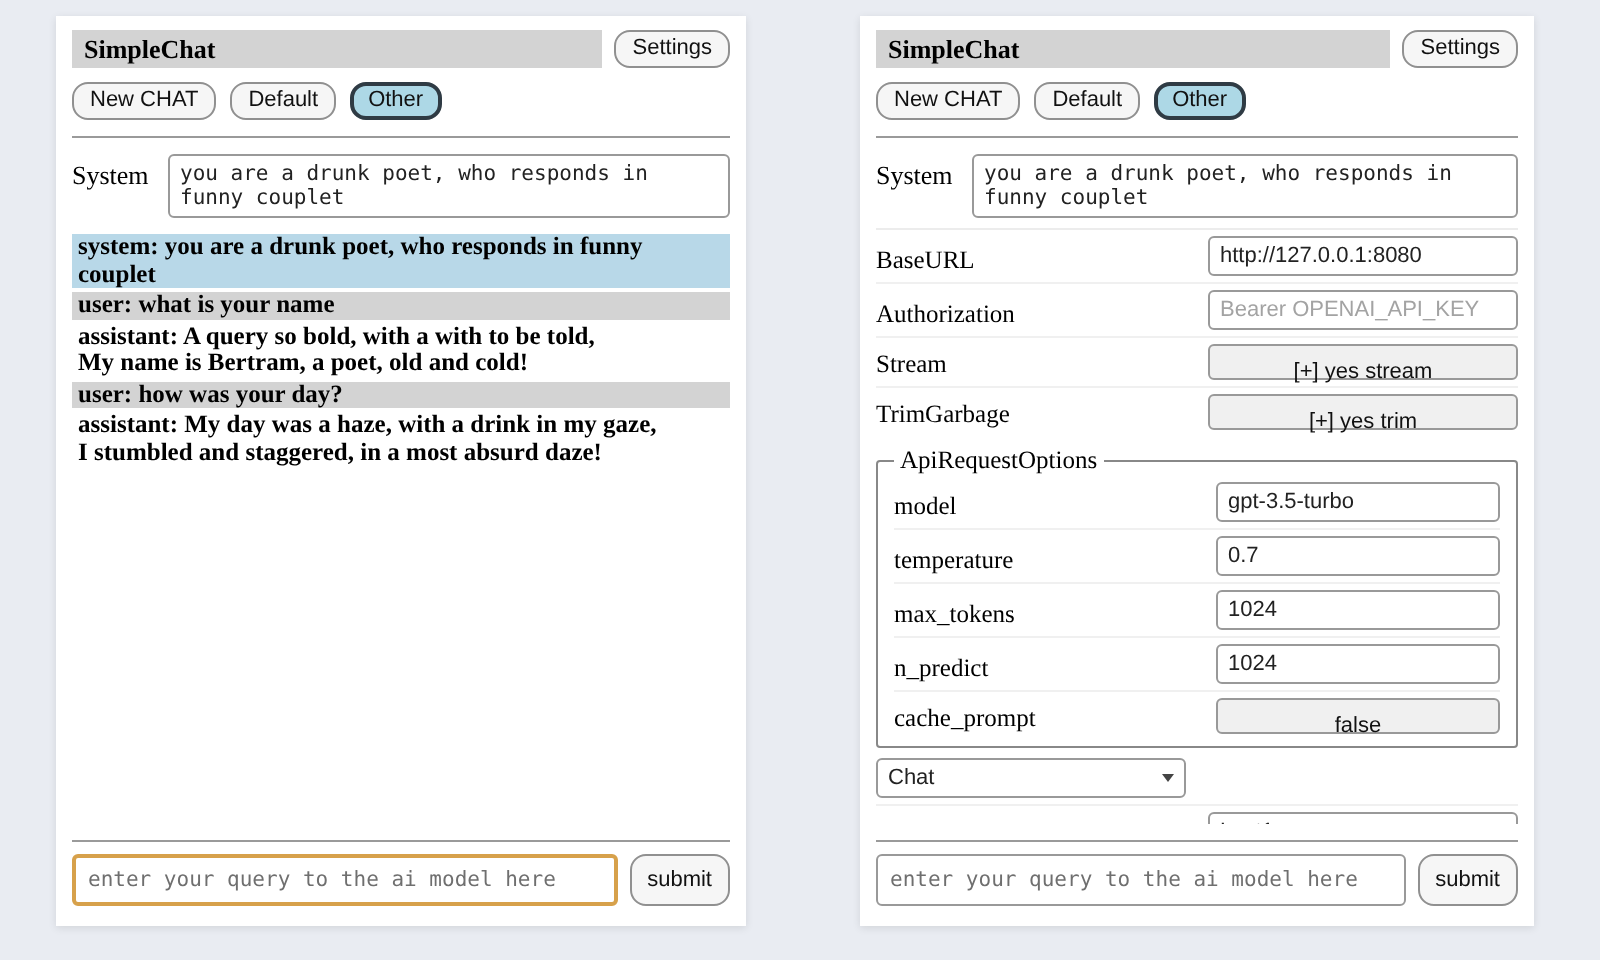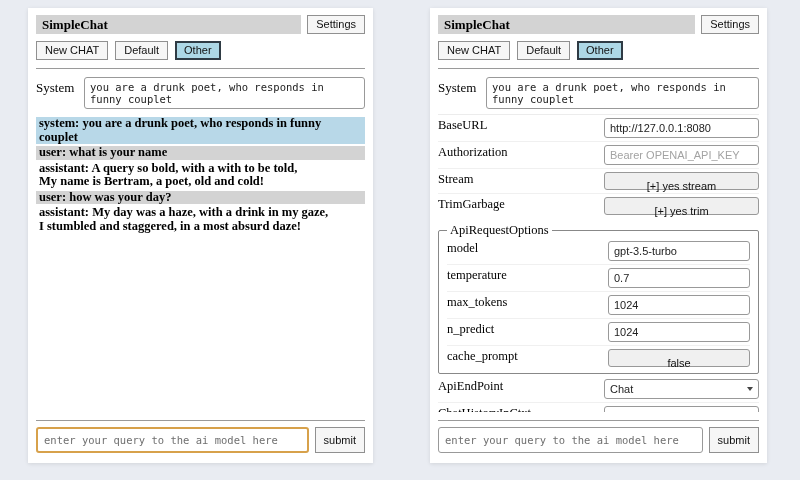--- a/index.html
+++ b/index.html
@@ -22,21 +22,21 @@
   .panel-left { left:28px; width:345px; }
   .panel-right { left:430px; width:337px; }
 
   .title-row { display:flex; gap:6px; align-items:stretch; flex:none; }
   .title-bar {
     flex:1; background:var(--titlebar-bg); font-weight:bold; font-size:13px;
     padding:2px 6px; line-height:15px;
   }
   .btn {
     font-family:"Liberation Sans", sans-serif; font-size:11px;
-    background:#f6f6f6; border:1px solid #909090; border-radius:0;
+    background:#f6f6f6; border:1px solid #909090; border-radius:8px;
     padding:2px 8px; color:#111; line-height:13px; white-space:nowrap;
   }
   .tab-row { display:flex; gap:7px; margin-top:7px; flex:none; }
   .tab-row .btn.active {
     background:var(--active-tab-bg); border:2px solid #2f3b44; padding:1px 7px;
   }
   hr.sep { border:none; border-top:1px solid #9a9a9a; margin:8px 0 0 0; width:100%; }
 
   .system-row { display:flex; margin-top:8px; flex:none; }
   .system-label { font-size:13px; padding-top:3px; width:42px; flex:none; }
@@ -48,21 +48,21 @@
   }
 
   .chat-area { flex:1; margin-top:8px; overflow:hidden;font-weight:bold; }
   .msg { font-size:12.5px; line-height:13.5px; padding:0 3px; margin-bottom:2px; white-space:pre-line; }
   .msg.system { background:var(--system-msg-bg); }
   .msg.user { background:var(--user-msg-bg); }
   .msg.assistant { background:transparent; }
 
   .settings-area { flex:1; margin-top:5px; border-top:1px solid #ececec; overflow:hidden; }
   .srow {
-    display:flex; align-items:flex-start; gap:4px;
+    display:flex; align-items:flex-end; gap:4px;
     padding:3px 0; border-bottom:1px solid #f0f0f0;
   }
   .srow:last-child { border-bottom:none; }
   .slabel { flex:1; min-width:0; font-size:12.5px; white-space:nowrap; }
   .sctl { width:155px; flex:none; display:flex; }
   fieldset .sctl { width:142px; }
   .sinput {
     width:100%; font-family:"Liberation Sans", sans-serif; font-size:11px;
     border:1px solid #999; border-radius:3px; padding:1px 5px; height:20px; color:#222;
   }
@@ -201,21 +201,20 @@
           <div class="srow">
             <div class="slabel">cache_prompt</div>
             <div class="sctl">
               <button class="sbtn">false</button>
             </div>
           </div>
         </div>
     </fieldset>
     <div>
         <div class="srow">
-          <div class="slabel">ApiEndPoint</div>
           <div class="sctl">
             <div class="sselect">
               <span>Chat</span>
               <span class="chev"></span>
             </div>
           </div>
         </div>
         <div class="srow">
           <div class="slabel">ChatHistoryInCtxt</div>
           <div class="sctl">

